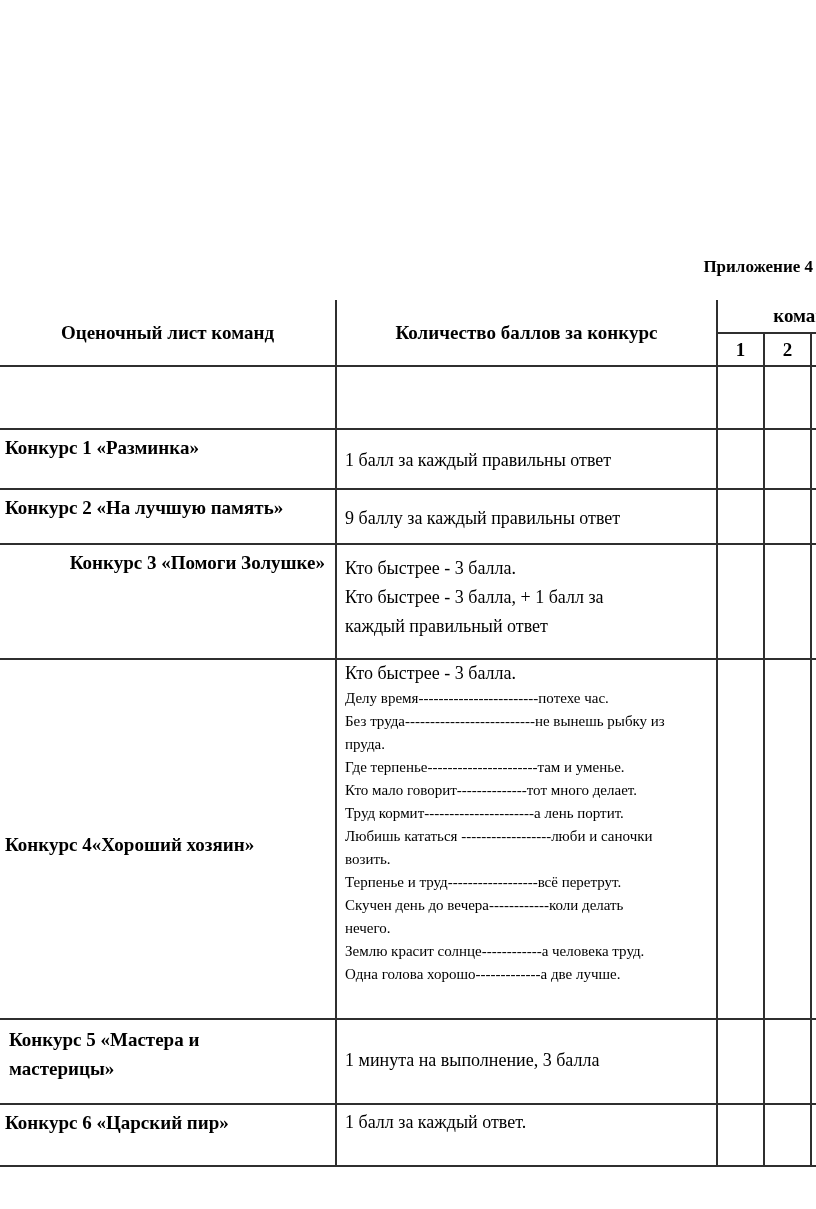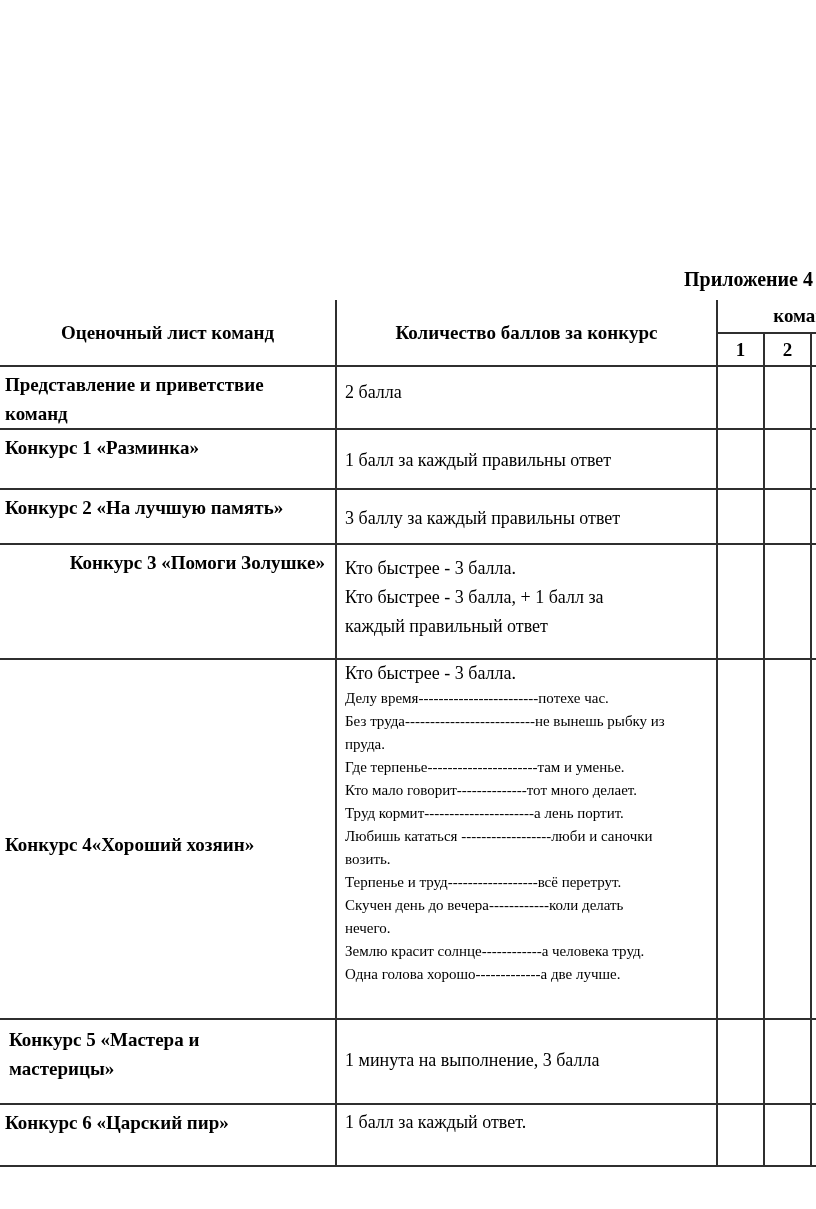--- a/index.html
+++ b/index.html
@@ -47,21 +47,21 @@
   .r7 .score{padding-top:5px;}
 
   .intro-line{font-size:18px;line-height:27px;}
   .proverbs{font-size:15px;line-height:23px;width:322px;}
 
   .tcell{position:absolute;top:0;height:100%;}
   .t1{left:718px;width:45px;}
   .t2{left:765px;width:45px;}
   .t3{left:812px;width:4px;}
 
-  .appendix{position:absolute;top:257px;right:3px;font-weight:bold;font-size:20px;margin-top:11px;}
+  .appendix{position:absolute;top:257px;right:3px;font-weight:bold;font-size:17px;}
 </style>
 </head>
 <body>
 
 <div id="canvas">
 
   <div class="appendix">Приложение 4</div>
 
   <div class="vl" style="left:335px;top:300px;height:867px;"></div>
   <div class="vl" style="left:716px;top:300px;height:867px;"></div>
@@ -76,39 +76,32 @@
   <div class="hl" style="left:0;top:1018px;width:816px;"></div>
   <div class="hl" style="left:0;top:1103px;width:816px;"></div>
   <div class="hl" style="left:0;top:1165px;width:816px;"></div>
 
   <div class="hcell hdr-sheet">Оценочный лист команд</div>
   <div class="hcell hdr-points">Количество баллов за конкурс</div>
   <div class="hcell hdr-teams">команды</div>
   <div class="hcell hdr-t1">1</div>
   <div class="hcell hdr-t2">2</div>
 
-  <div class="row r1">
-    <div class="label">Представление и приветствие команд</div>
-    <div class="score">2 балла</div>
-    <div class="tcell t1"></div>
-    <div class="tcell t2"></div>
-    <div class="tcell t3"></div>
-  </div>
 
   <div class="row r2">
     <div class="label">Конкурс 1 «Разминка»</div>
     <div class="score">1 балл за каждый правильны ответ</div>
     <div class="tcell t1"></div>
     <div class="tcell t2"></div>
     <div class="tcell t3"></div>
   </div>
 
   <div class="row r3">
     <div class="label">Конкурс 2 «На лучшую память»</div>
-    <div class="score">3 баллу за каждый правильны ответ</div>
+    <div class="score">9 баллу за каждый правильны ответ</div>
     <div class="tcell t1"></div>
     <div class="tcell t2"></div>
     <div class="tcell t3"></div>
   </div>
 
   <div class="row r4">
     <div class="label">Конкурс 3 «Помоги Золушке»</div>
     <div class="score">
       <div>Кто быстрее - 3 балла.</div>
       <div>Кто быстрее - 3 балла, + 1 балл за каждый правильный ответ</div>

